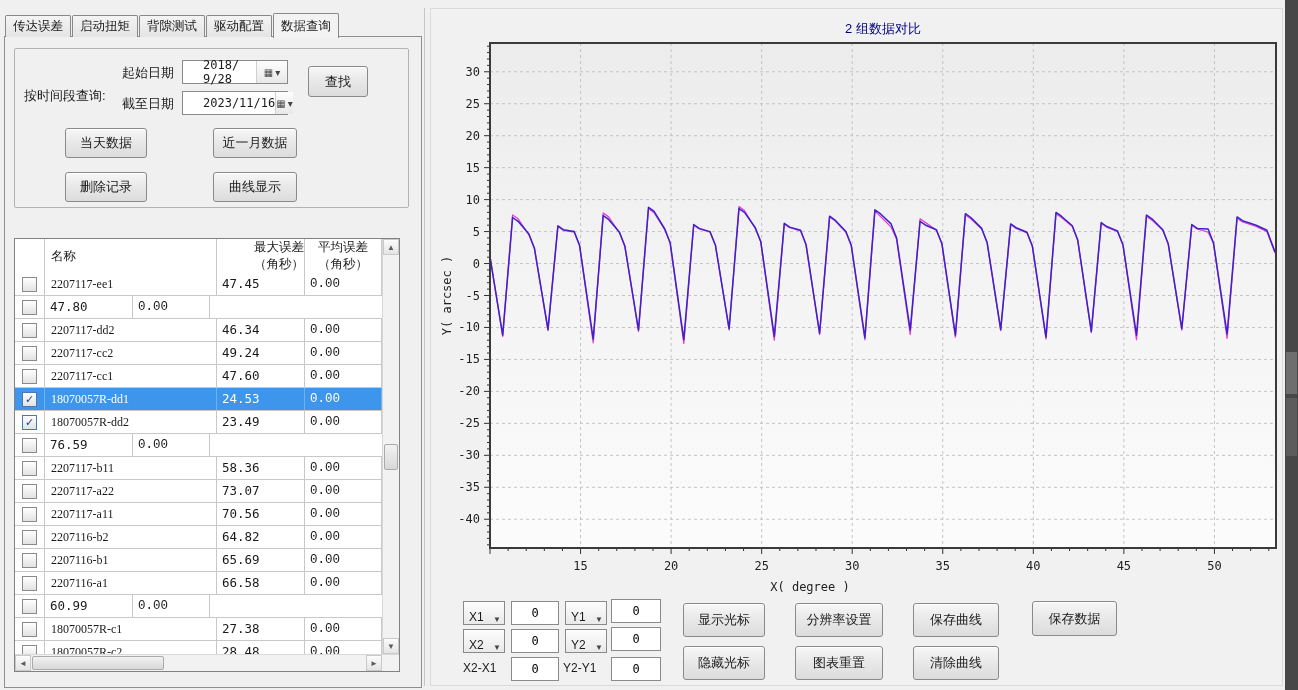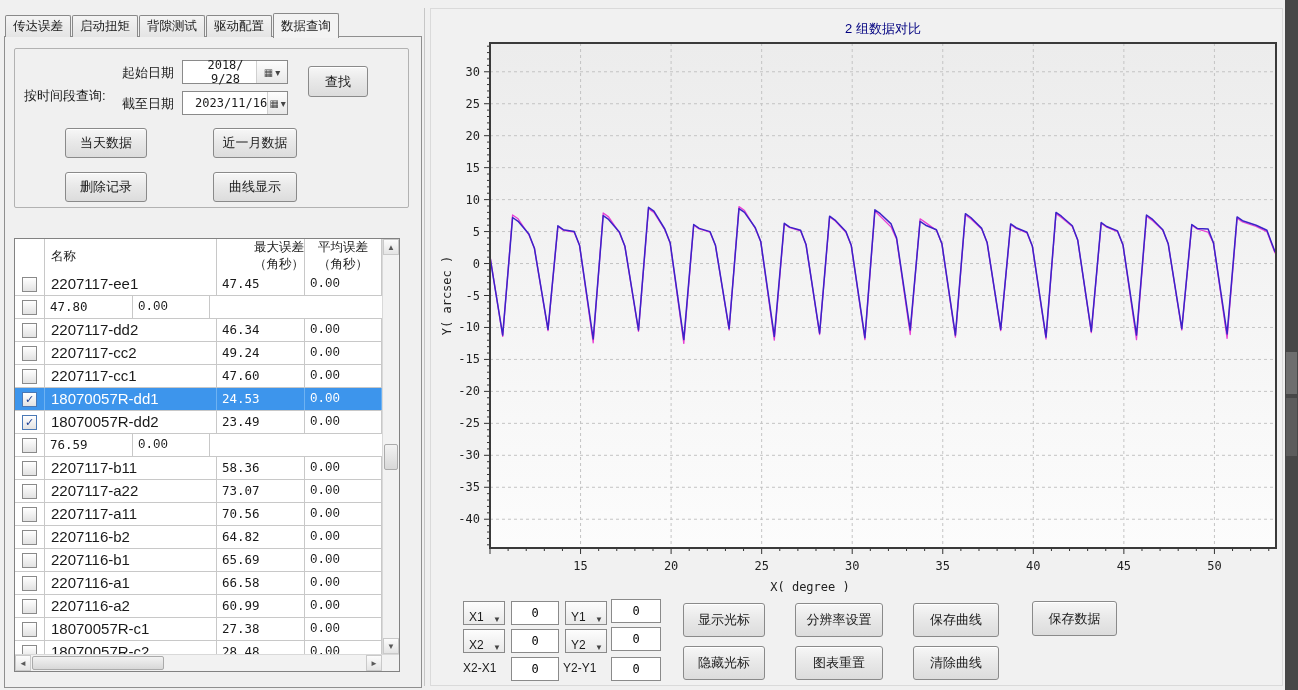--- a/index.html
+++ b/index.html
@@ -13,40 +13,40 @@
   .tabs{left:5px;top:13px;display:flex;align-items:flex-end;z-index:3;}
   .tab{height:21px;line-height:21px;padding:0 7px;border:1px solid #898989;border-bottom:none;
        background:linear-gradient(#f4f4f4,#e4e4e4);margin-right:1px;font-size:12.5px;cursor:default;
        border-radius:2px 2px 0 0;}
   .tab.active{height:24px;line-height:24px;background:#f3f3f3;position:relative;margin-bottom:-1px;z-index:4;}
 
   .groupbox{left:14px;top:48px;width:393px;height:158px;border:1px solid #b2b2b2;border-radius:2px;}
   .lbl{position:absolute;white-space:nowrap;}
   .datefield{position:absolute;width:104px;height:22px;background:#fff;border:1px solid #8a8a8a;
              display:flex;align-items:center;}
-  .datefield .dtext{flex:1;padding-left:12px;font-size:12px;text-align:center;}
+  .datefield .dtext{flex:1;padding-left:20px;font-size:12px;}
   .datefield .dpick{width:30px;height:100%;display:flex;align-items:center;justify-content:center;
                     font-size:10px;color:#444;border-left:1px solid #d0d0d0;background:linear-gradient(#fdfdfd,#e8e8e8);}
   .btn{position:absolute;display:flex;align-items:center;justify-content:center;
        background:linear-gradient(#f7f7f7,#e9e9e9 45%,#dcdcdc);border:1px solid #8a8a8a;border-radius:3px;
        font-size:13px;cursor:default;box-shadow:inset 0 1px 0 #fff;}
 
   
   .tablewrap{left:14px;top:238px;width:386px;height:434px;background:#fff;border:1px solid #828282;box-sizing:border-box;}
   .thead{position:absolute;left:0;top:0;width:367px;height:34px;background:#fff;border-bottom:1px solid #9a9a9a;display:flex;}
   .thead .hc{border-right:1px solid #c8c8c8;box-sizing:border-box;display:flex;flex-direction:column;justify-content:center;font-size:12.5px;}
   .hc.c0{width:30px;}
   .hc.c1{width:172px;padding-left:6px;}
   .hc.c2{width:88px;text-align:right;}
   .hc.c3{width:77px;text-align:center;}
   .tbody{position:absolute;left:0;top:34px;width:367px;height:383px;overflow:hidden;}
   .trow{display:flex;height:22px;line-height:22px;border-bottom:1px solid #c8c8c8;font-size:13px;background:#fff;}
   .trow .cell{border-right:1px solid #c8c8c8;box-sizing:border-box;overflow:hidden;white-space:nowrap;}
   .cb-cell{width:30px;display:flex;align-items:center;justify-content:center;}
-  .c-name{width:172px;padding-left:6px;font-family:Liberation Sans, sans-serif;font-size:15px;}
+  .c-name{width:172px;padding-left:6px;font-family:Liberation Serif, serif;font-size:12px;}
   .c-max{width:88px;padding-left:5px;font-family:"DejaVu Sans Mono",monospace;font-size:12.5px;}
   .c-avg{width:77px;padding-left:5px;font-family:Liberation Mono, monospace;font-size:12.5px;}
   .cb{width:13px;height:13px;border:1px solid #8a8a8a;background:linear-gradient(#fff,#e2e2e2);
       font-size:11px;line-height:12px;text-align:center;color:#1d3f94;}
   .cb.on{border-color:#4a78b5;}
   .trow.sel{background:#3d95ec;color:#fff;}
   .trow.sel .cell{border-right-color:#6eb2f2;}
 
   
   .vscroll{position:absolute;right:0;top:0;width:17px;height:417px;background:#f2f2f2;border-left:1px solid #d9d9d9;box-sizing:border-box;}
@@ -241,21 +241,20 @@
             <span class="cb"></span>
           </div>
           <div class="cell c-name">2207116-a1</div>
           <div class="cell c-max">66.58</div>
           <div class="cell c-avg">0.00</div>
         </div>
         <div class="trow">
           <div class="cell cb-cell">
             <span class="cb"></span>
           </div>
-          <div class="cell c-name">2207116-a2</div>
           <div class="cell c-max">60.99</div>
           <div class="cell c-avg">0.00</div>
         </div>
         <div class="trow">
           <div class="cell cb-cell">
             <span class="cb"></span>
           </div>
           <div class="cell c-name">18070057R-c1</div>
           <div class="cell c-max">27.38</div>
           <div class="cell c-avg">0.00</div>

